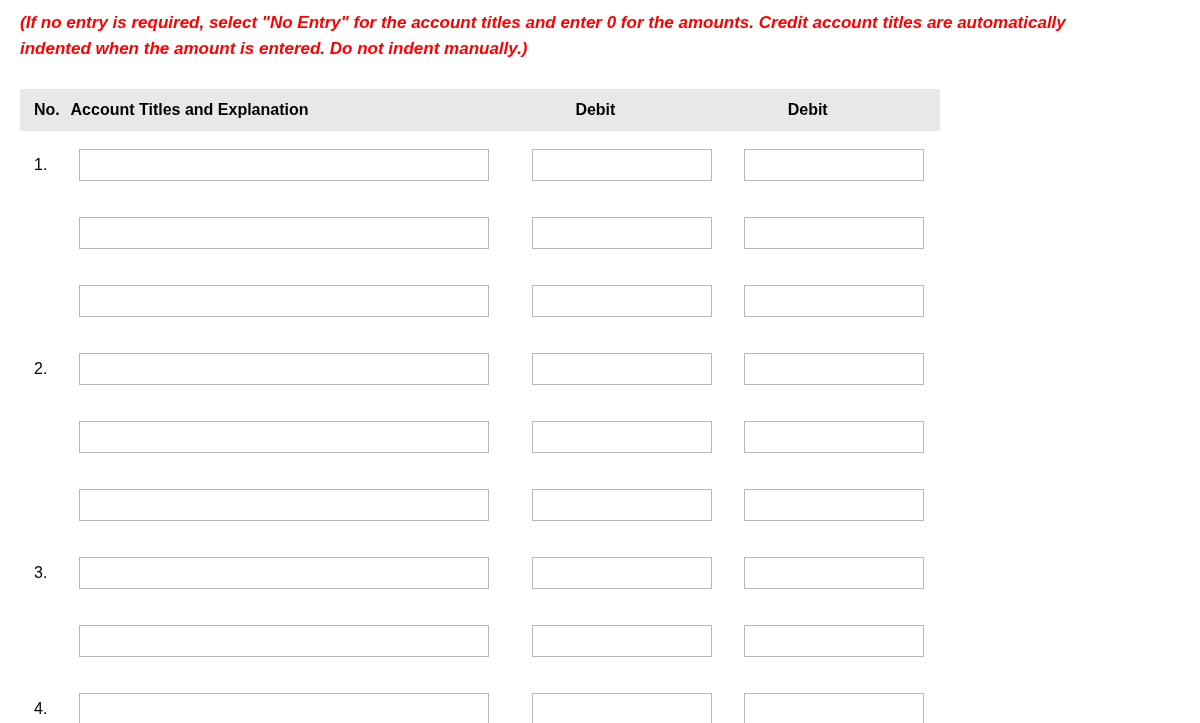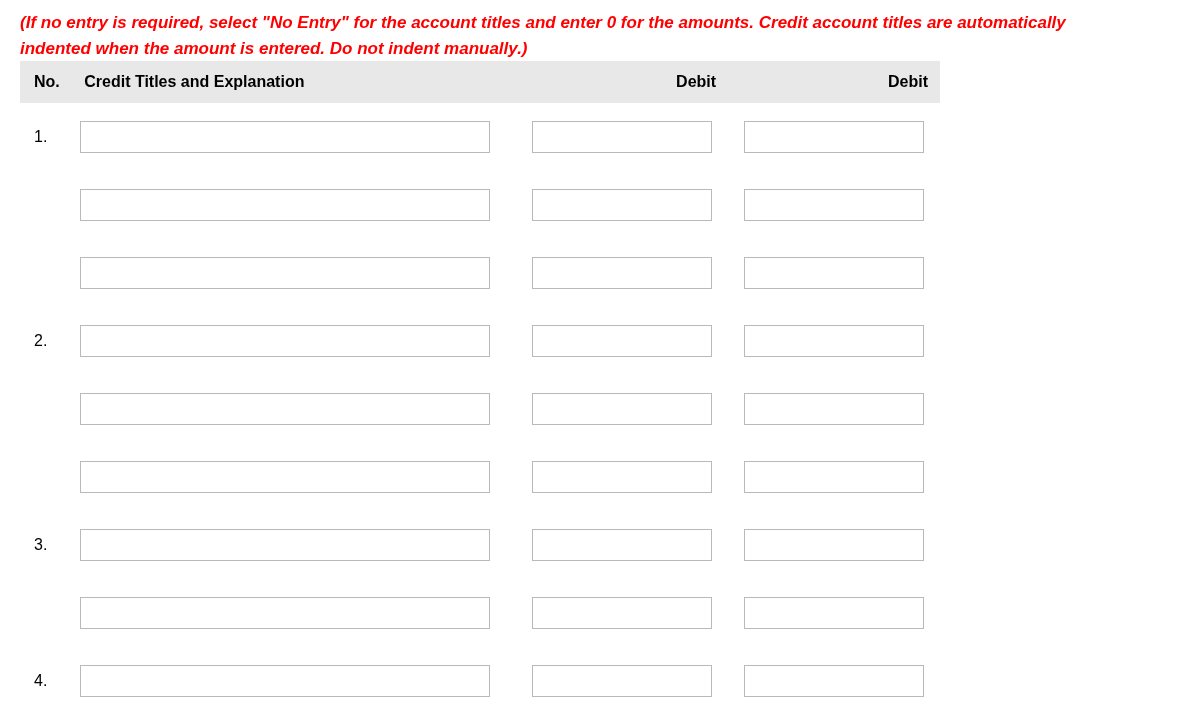--- a/index.html
+++ b/index.html
@@ -11,31 +11,32 @@
       font-family: Arial, Helvetica, sans-serif;
       background: #ffffff;
       padding: 10px 20px 10px 20px;
     }
     .instruction {
       color: #ff0000;
       font-style: italic;
       font-weight: 600;
       font-size: 17px;
       line-height: 1.5;
+      margin-bottom: 28px;
       max-width: 1120px;
     }
     .journal-table {
       border-collapse: collapse;
       width: 920px;
     }
     .journal-table tr.header-row td {
       background: #e8e8e8;
       font-weight: bold;
       font-size: 16px;
-      padding: 12px 12px;
+      padding: 12px 0;
     }
     .journal-table td {
       padding: 18px 8px;
       vertical-align: middle;
       font-size: 16px;
     }
     .col-no {
       width: 50px;
       padding-left: 14px !important;
     }
@@ -61,34 +62,34 @@
     input.amount-input {
       width: 180px;
       height: 32px;
       border: 1px solid #b9b9b9;
       padding: 4px 6px;
       font-size: 15px;
       background: #ffffff;
     }
     .header-row .col-debit,
     .header-row .col-credit {
-      text-align: right;
+      text-align: left;
       padding-left: 60px !important;
     }
   </style>
 </head>
 <body>
 
 <p class="instruction">(If no entry is required, select "No Entry" for the account titles and enter 0 for the amounts. Credit account titles are automatically indented when the amount is entered. Do not indent manually.)</p>
 
 <table class="journal-table">
   <tbody>
       <tr class="header-row">
     <td class="col-no">No.</td>
-    <td class="col-account">Credit Titles and Explanation</td>
+    <td class="col-account">Account Titles and Explanation</td>
     <td class="col-debit">Debit</td>
     <td class="col-credit">Debit</td>
   </tr>
 
   <tr>
     <td class="col-no">1.</td>
     <td class="col-account"><input type="text" class="account-input" value="" style=""></td>
     <td class="col-debit"><input type="text" class="amount-input" value="" style=""></td>
     <td class="col-credit"><input type="text" class="amount-input" value="" style=""></td>
   </tr>

